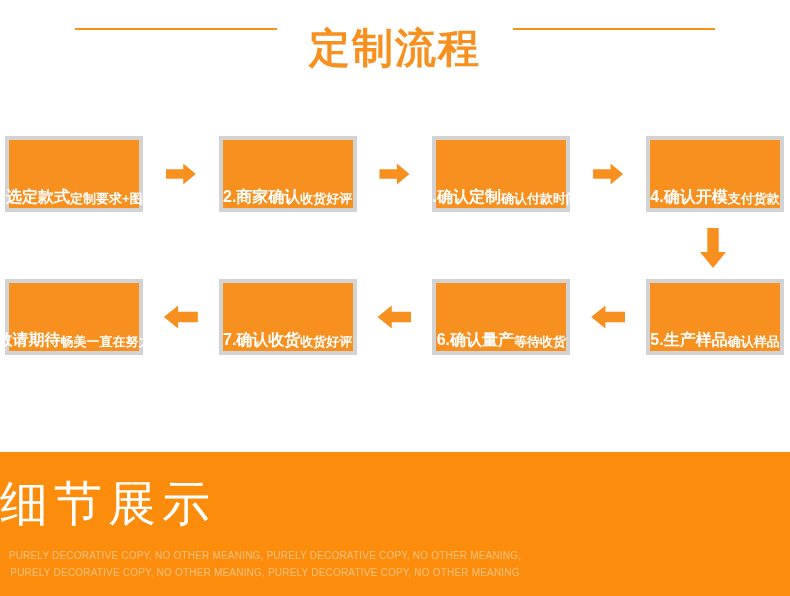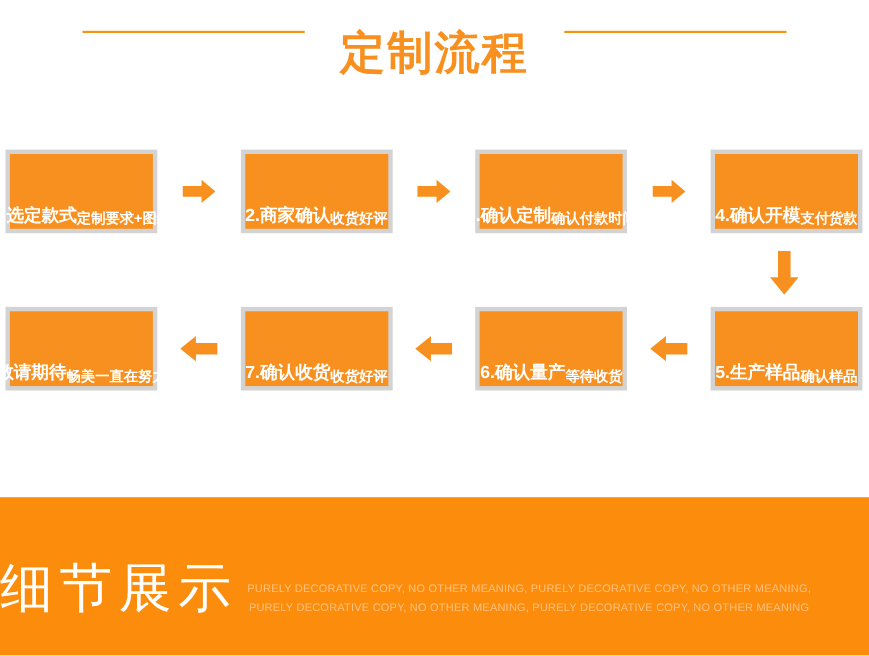--- a/index.html
+++ b/index.html
@@ -99,22 +99,22 @@
 
   .spacer { flex:1 1 auto; }
 
   
   .banner {
     position:absolute;
     left:0; top:452px;
     width:790px; height:144px;
     background:#FC8D0C;
     display:flex;
-    flex-direction:row;
-    align-items:center;
+    flex-direction:column;
+    align-items:flex-start;
     justify-content:flex-start;
     padding-top:24px;
   }
   .banner-title {
     font-size:48px;
     color:#ffffff;
     letter-spacing:6px;
     line-height:1.15;
     white-space:nowrap;
   }

